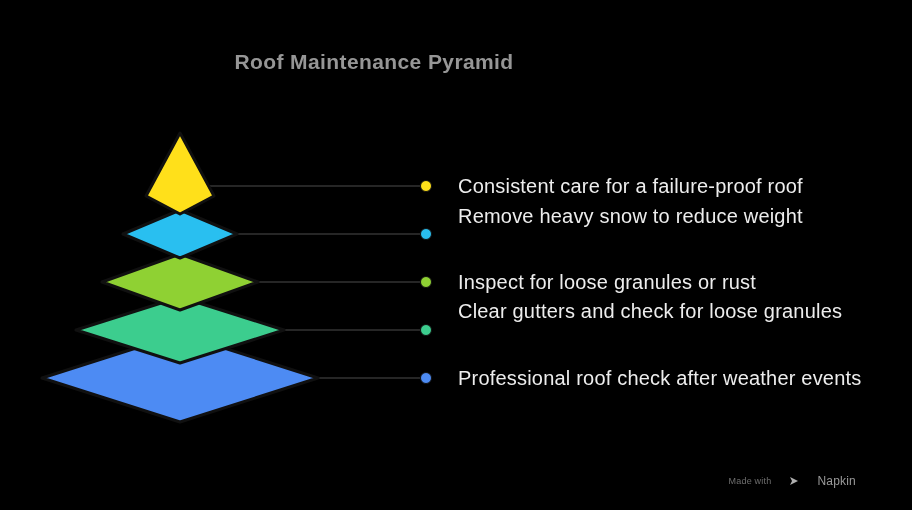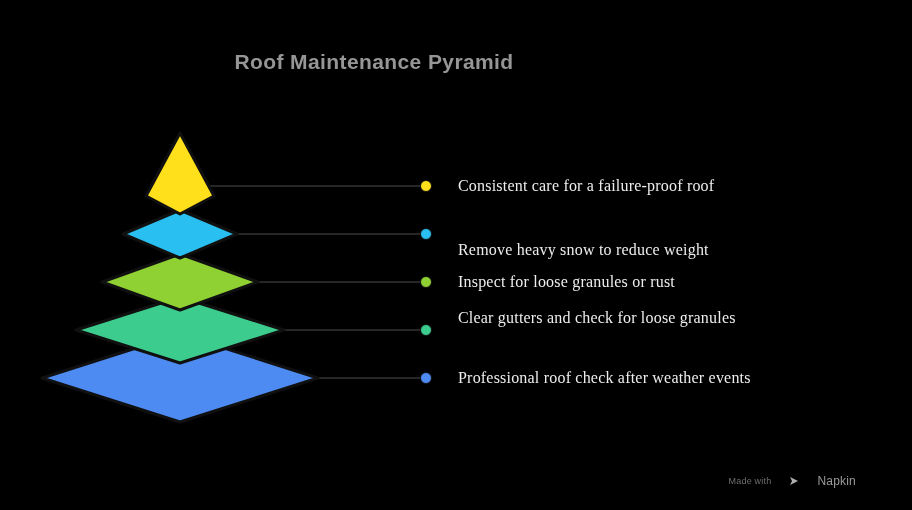--- a/index.html
+++ b/index.html
@@ -30,25 +30,24 @@
   }
   .connector { stroke: #4d4d4d; stroke-width: 1.2; }
   .shape { stroke: #101010; stroke-width: 3; stroke-linejoin: round; }
   .dot { stroke: #101010; stroke-width: 1; }
   .labels { position: absolute; top: 0; left: 0; }
   .level-label {
     position: absolute;
     left: 458px;
     height: 24px;
     line-height: 24px;
-    font-size: 16px;
+    font-size: 20px;
     color: #ededed;
     letter-spacing: 0.2px;
     white-space: nowrap;
-    font-family: Liberation Serif, serif;
   }
   .footer {
     position: absolute;
     top: 474px;
     right: 56px;
     display: flex;
     align-items: center;
     gap: 18px;
   }
   .footer .made-with { font-size: 9px; color: #6e6e6e; letter-spacing: 0.2px; }
@@ -78,23 +77,23 @@
 
     <circle class="dot" cx="426" cy="186" r="5.5" fill="#FFE01A"></circle>
     <circle class="dot" cx="426" cy="234" r="5.5" fill="#29BFF0"></circle>
     <circle class="dot" cx="426" cy="282" r="5.5" fill="#8FD133"></circle>
     <circle class="dot" cx="426" cy="330" r="5.5" fill="#3CCD8E"></circle>
     <circle class="dot" cx="426" cy="378" r="5.5" fill="#4D8BF3"></circle>
   </svg>
 
   <div class="labels">
     <div class="level-label" style="top:174px">Consistent care for a failure-proof roof</div>
-    <div class="level-label" style="top:238px">Remove heavy snow to reduce weight</div>
+    <div class="level-label" style="top:204px">Remove heavy snow to reduce weight</div>
     <div class="level-label" style="top:270px">Inspect for loose granules or rust</div>
-    <div class="level-label" style="top:306px">Clear gutters and check for loose granules</div>
+    <div class="level-label" style="top:299px">Clear gutters and check for loose granules</div>
     <div class="level-label" style="top:366px">Professional roof check after weather events</div>
   </div>
 
   <div class="footer">
     <span class="made-with">Made with</span>
     <svg width="10" height="10" viewBox="0 0 10 10">
       <polygon points="1,1 9,5 1,9 3,5" fill="#b0b0b0"></polygon>
     </svg>
     <span class="brand">Napkin</span>
   </div>

